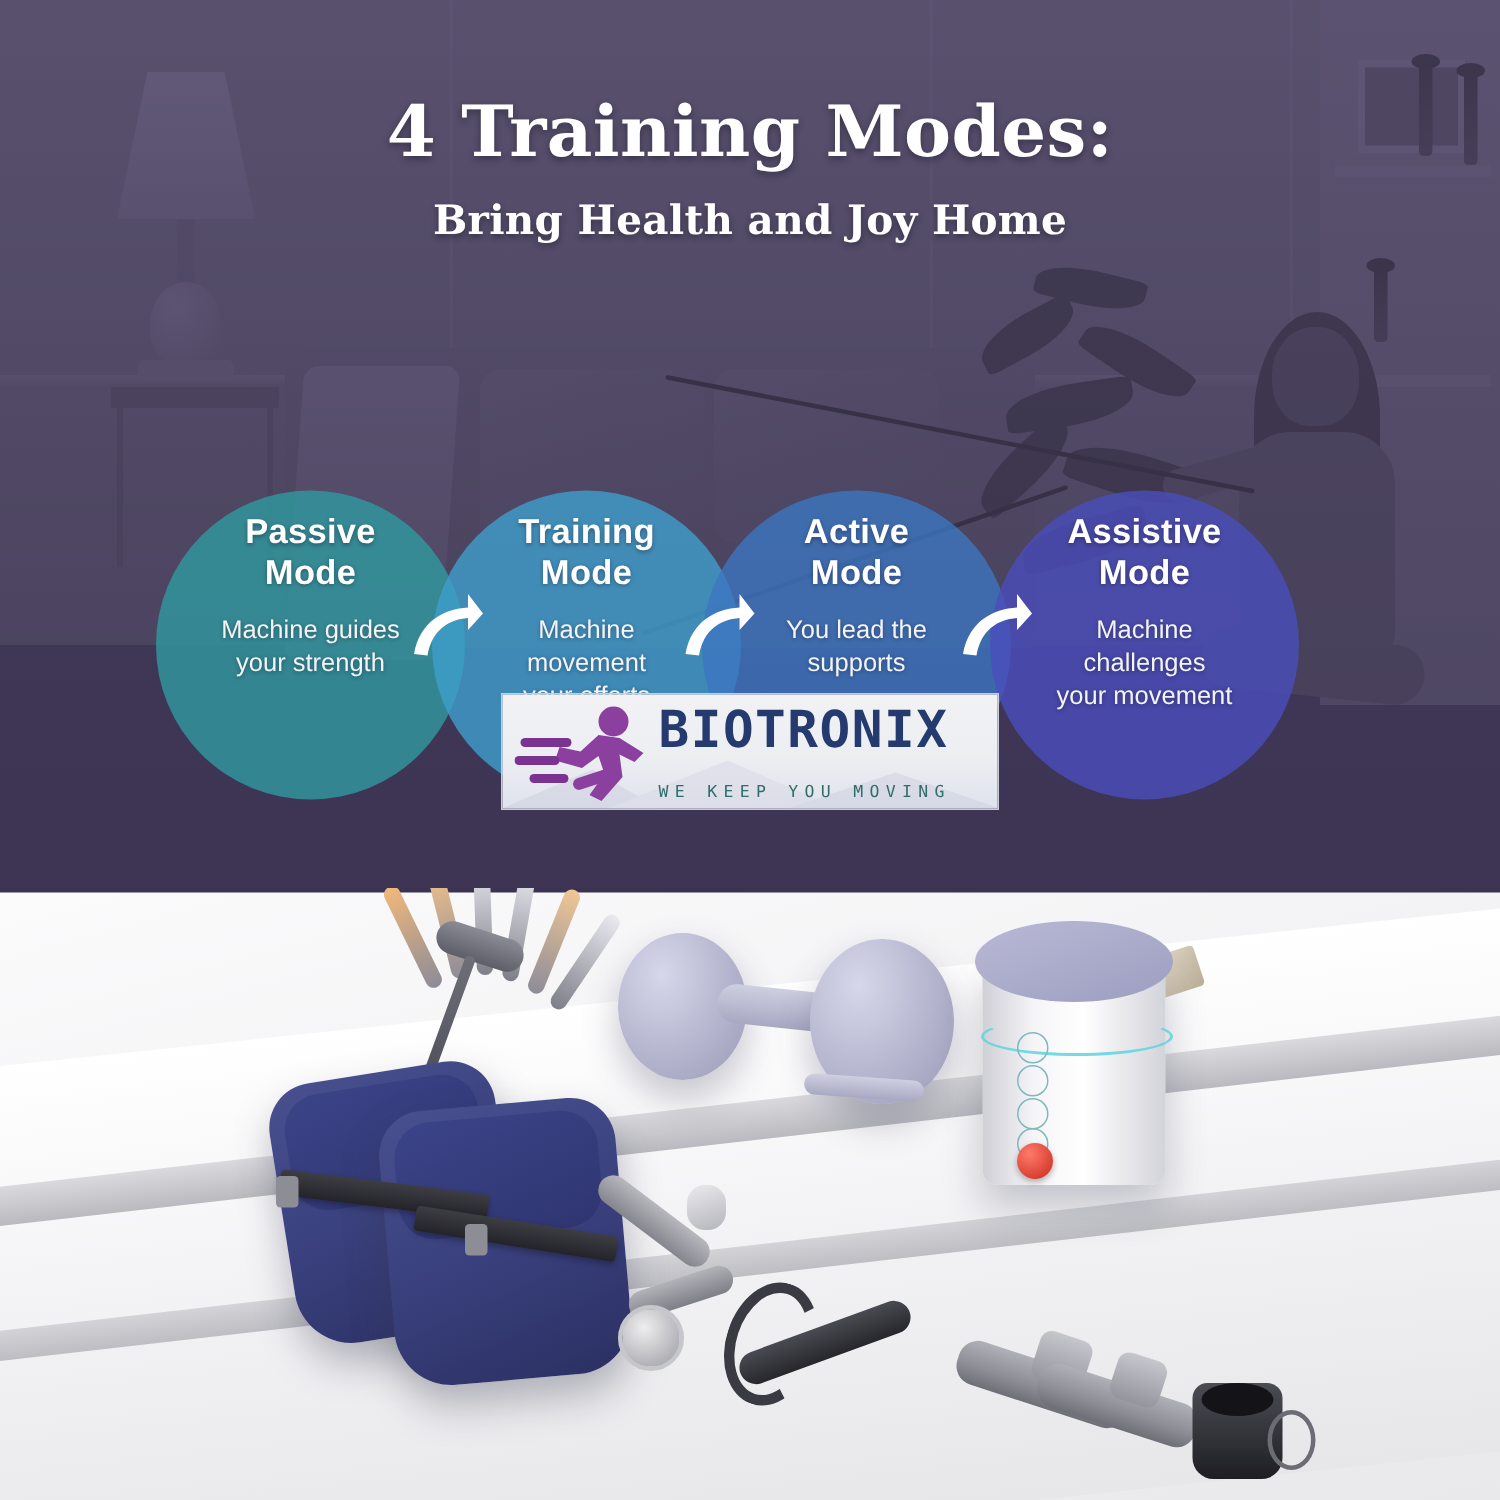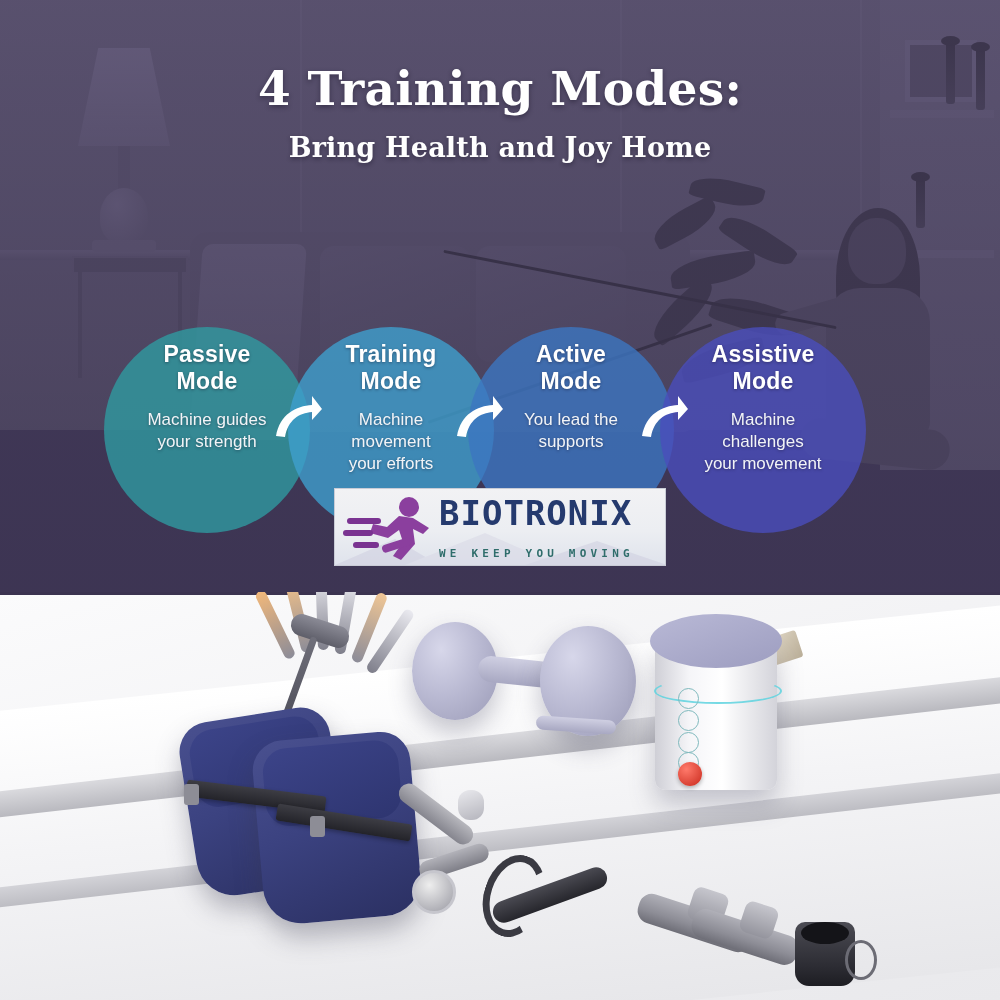--- a/index.html
+++ b/index.html
@@ -80,30 +80,30 @@
   .t1{left:104px;} .t2{left:288px;} .t3{left:468px;} .t4{left:660px;}
   .ctitle{font-size:23px;font-weight:700;line-height:27px;letter-spacing:.2px;
           text-shadow:0 1px 3px rgba(20,16,34,.4);}
   .cdesc{margin-top:14px;font-size:17px;line-height:22px;font-weight:400;color:#f2f4f7;
          text-shadow:0 1px 3px rgba(20,16,34,.4);}
 
   .arrow{position:absolute;top:392px;width:52px;height:50px;z-index:8;}
   .a1{left:272px;} .a2{left:453px;} .a3{left:638px;}
 
   
-  .watermark{position:absolute;left:334px;top:488px;width:332px;height:78px;z-index:20;
+  .watermark{position:absolute;left:334px;top:462px;width:332px;height:78px;z-index:20;
              background:linear-gradient(180deg,#f2f2f4 0%,#eceef2 55%,#dfe3ec 100%);
              border:1px solid #c9ccd6;box-sizing:border-box;
              display:flex;align-items:center;overflow:hidden;}
   .wm-hills{position:absolute;left:0;bottom:0;width:332px;height:34px;opacity:.55;}
   .wm-runner{position:relative;width:96px;height:66px;margin-left:8px;flex:0 0 auto;z-index:2;}
   .wm-words{position:relative;z-index:2;display:flex;flex-direction:column;justify-content:center;}
   .wm-name{font-family:"DejaVu Sans Mono","Liberation Mono",monospace;font-weight:700;
            font-size:34px;letter-spacing:1px;color:#253a6e;line-height:38px;}
-  .wm-tag{font-family:"DejaVu Sans Mono","Liberation Mono",monospace;font-weight:700;
+  .wm-tag{font-family:"DejaVu Sans Mono","Liberation Mono",monospace;font-weight:400;
           font-size:11px;letter-spacing:4.2px;color:#2f6d6b;margin-top:15px;}
 
   
   .product{position:absolute;left:0;top:592px;width:1000px;height:408px;overflow:hidden;
            background:linear-gradient(165deg,#fbfbfc 0%,#f2f2f4 45%,#e9e9ec 100%);}
   .pedge{position:absolute;left:0;top:0;width:1000px;height:3px;background:#3b3350;}
   .surface{position:absolute;left:-60px;top:64px;width:1180px;height:360px;
            background:linear-gradient(180deg,#ffffff 0%,#f4f4f6 40%,#e7e7ea 100%);
            transform:rotate(-6deg);}
   .ledge{position:absolute;left:-80px;top:140px;width:1200px;height:26px;

